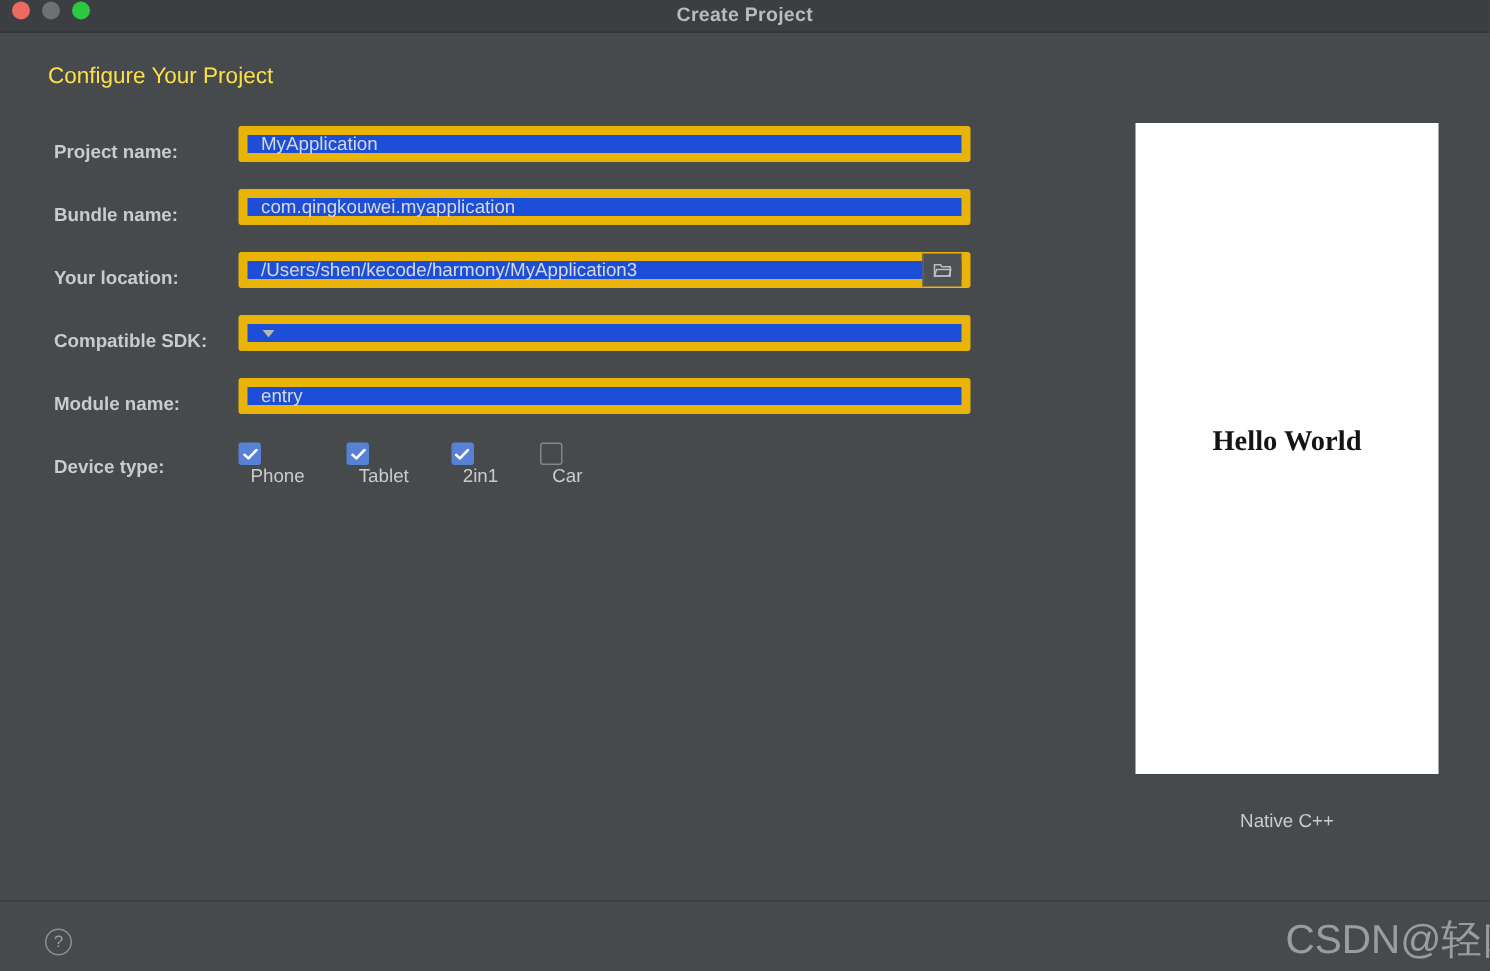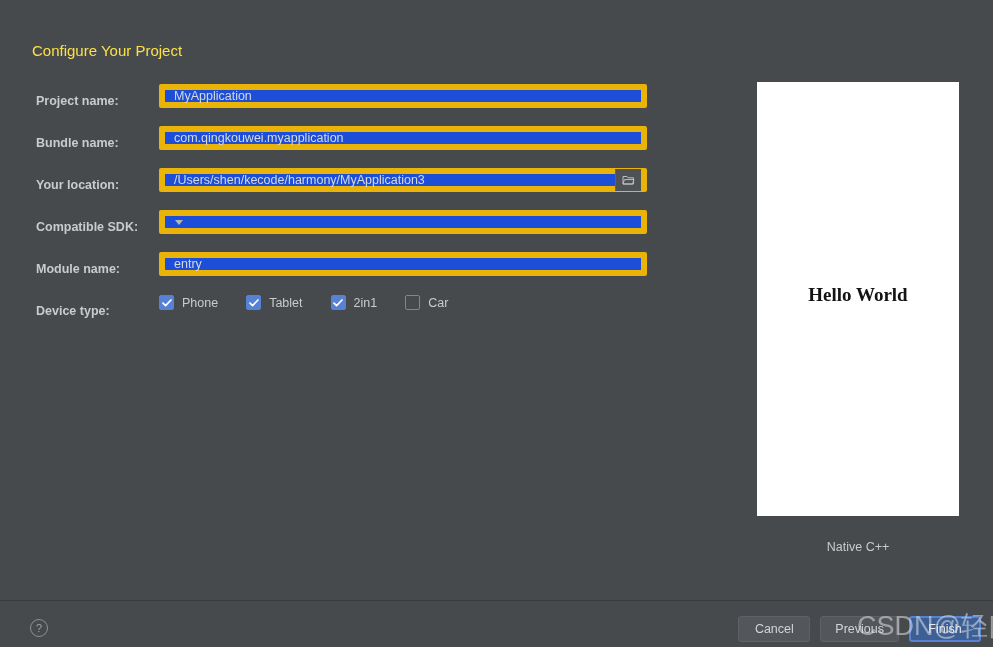--- a/index.html
+++ b/index.html
@@ -130,23 +130,24 @@
   
   .devices {
     position: absolute;
     left: 127px;
     top: 1px;
     display: flex;
     align-items: center;
   }
   .device-item {
     display: flex;
-    align-items: flex-end;
+    align-items: flex-start;
     margin-right: 28px;
     cursor: pointer;
+    flex-direction: column;
   }
   .cbox {
     width: 15px;
     height: 15px;
     border-radius: 2px;
     display: flex;
     align-items: center;
     justify-content: center;
     flex: 0 0 auto;
   }
@@ -255,20 +256,28 @@
     pointer-events: none;
     letter-spacing: 0px;
     font-family: "Liberation Sans", sans-serif;
   }
 </style>
 </head>
 <body>
 
 <div class="window">
 
+  <div class="titlebar">
+    <div class="traffic">
+      <span class="dot close"></span>
+      <span class="dot min"></span>
+      <span class="dot max"></span>
+    </div>
+    <div class="titlebar-title">Create Project</div>
+  </div>
 
   <div class="page-title">Configure Your Project</div>
 
   <div class="form">
 
     <div class="row">
       <div class="row-label">Project name:</div>
       <div class="field">
         <div class="field-text">MyApplication</div>
       </div>
@@ -357,21 +366,16 @@
     </div>
     <div class="preview-caption">Native C++</div>
   </div>
 
   <div class="footer-sep"></div>
 
   <div class="help-icon">
     <span>?</span>
   </div>
 
-  <div class="footer-buttons">
-    <div class="btn normal">Cancel</div>
-    <div class="btn normal">Previous</div>
-    <div class="btn primary">Finish</div>
-  </div>
 
   <div class="watermark">CSDN@轻口味</div>
 
 </div>
 
 </body></html>

